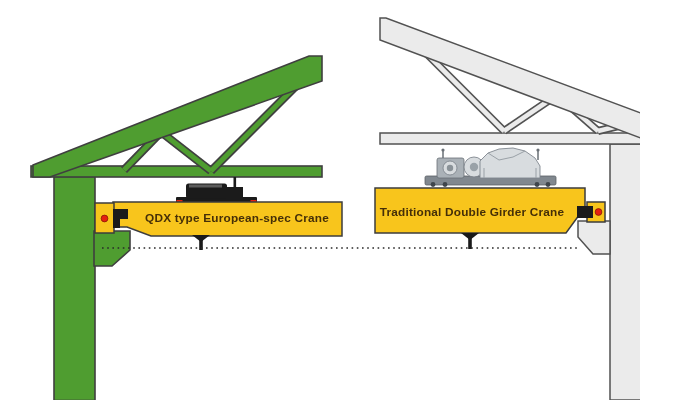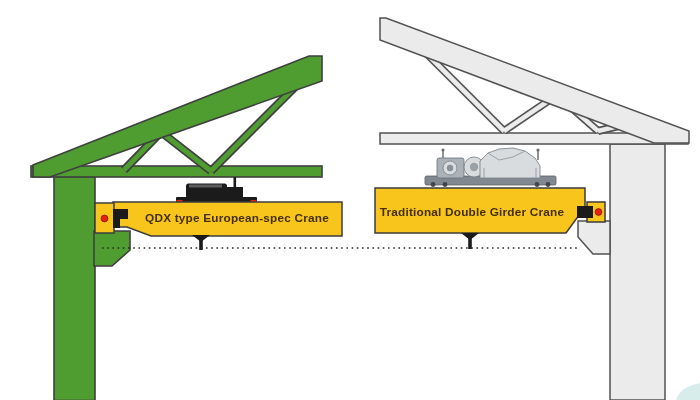--- a/index.html
+++ b/index.html
@@ -1,16 +1,16 @@
 <!DOCTYPE html>
 <html style="--c-background: #ffffff; --c-green: #4f9d30; --c-outline: #3f3f3f; --c-gray_fill: #ebebeb; --c-gray_outline: #525252; --c-yellow: #f8c51c; --c-yellow_outline: #3d3d3d; --c-red: #e5200f; --c-black: #1b1b1b; --c-machinery_dark: #81888f; --c-machinery_mid: #aab1b7; --c-machinery_light: #d8dcdf; --c-text: #452f08; --c-dotted: #2a2a2a; --c-corner_accent: #d2ebe9;"><head>
 <meta charset="utf-8">
 <style>
   html,body{margin:0;padding:0;background:#fff;}
-  #stage{position:relative;width:700px;height:400px;background:var(--c-background,#fff);overflow:hidden;
+  #stage{position:relative;width:640px;height:400px;background:var(--c-background,#fff);overflow:hidden;
          font-family:"Liberation Sans",sans-serif;}
   svg{position:absolute;left:0;top:0;}
   
   .green       {fill:var(--c-green,#4f9d30);stroke:var(--c-outline,#3f3f3f);stroke-width:1.6;}
   .green-line-o{stroke:var(--c-outline,#3f3f3f);stroke-linecap:butt;}
   .green-line  {stroke:var(--c-green,#4f9d30);stroke-linecap:butt;}
   .grayfill    {fill:var(--c-gray_fill,#ebebeb);stroke:var(--c-gray_outline,#525252);stroke-width:1.5;}
   .gray-line-o {stroke:var(--c-gray_outline,#525252);stroke-linecap:butt;}
   .gray-line   {stroke:var(--c-gray_fill,#ebebeb);stroke-linecap:butt;}
   .yellow      {fill:var(--c-yellow,#f8c51c);stroke:var(--c-yellow_outline,#3d3d3d);stroke-width:1.5;}

